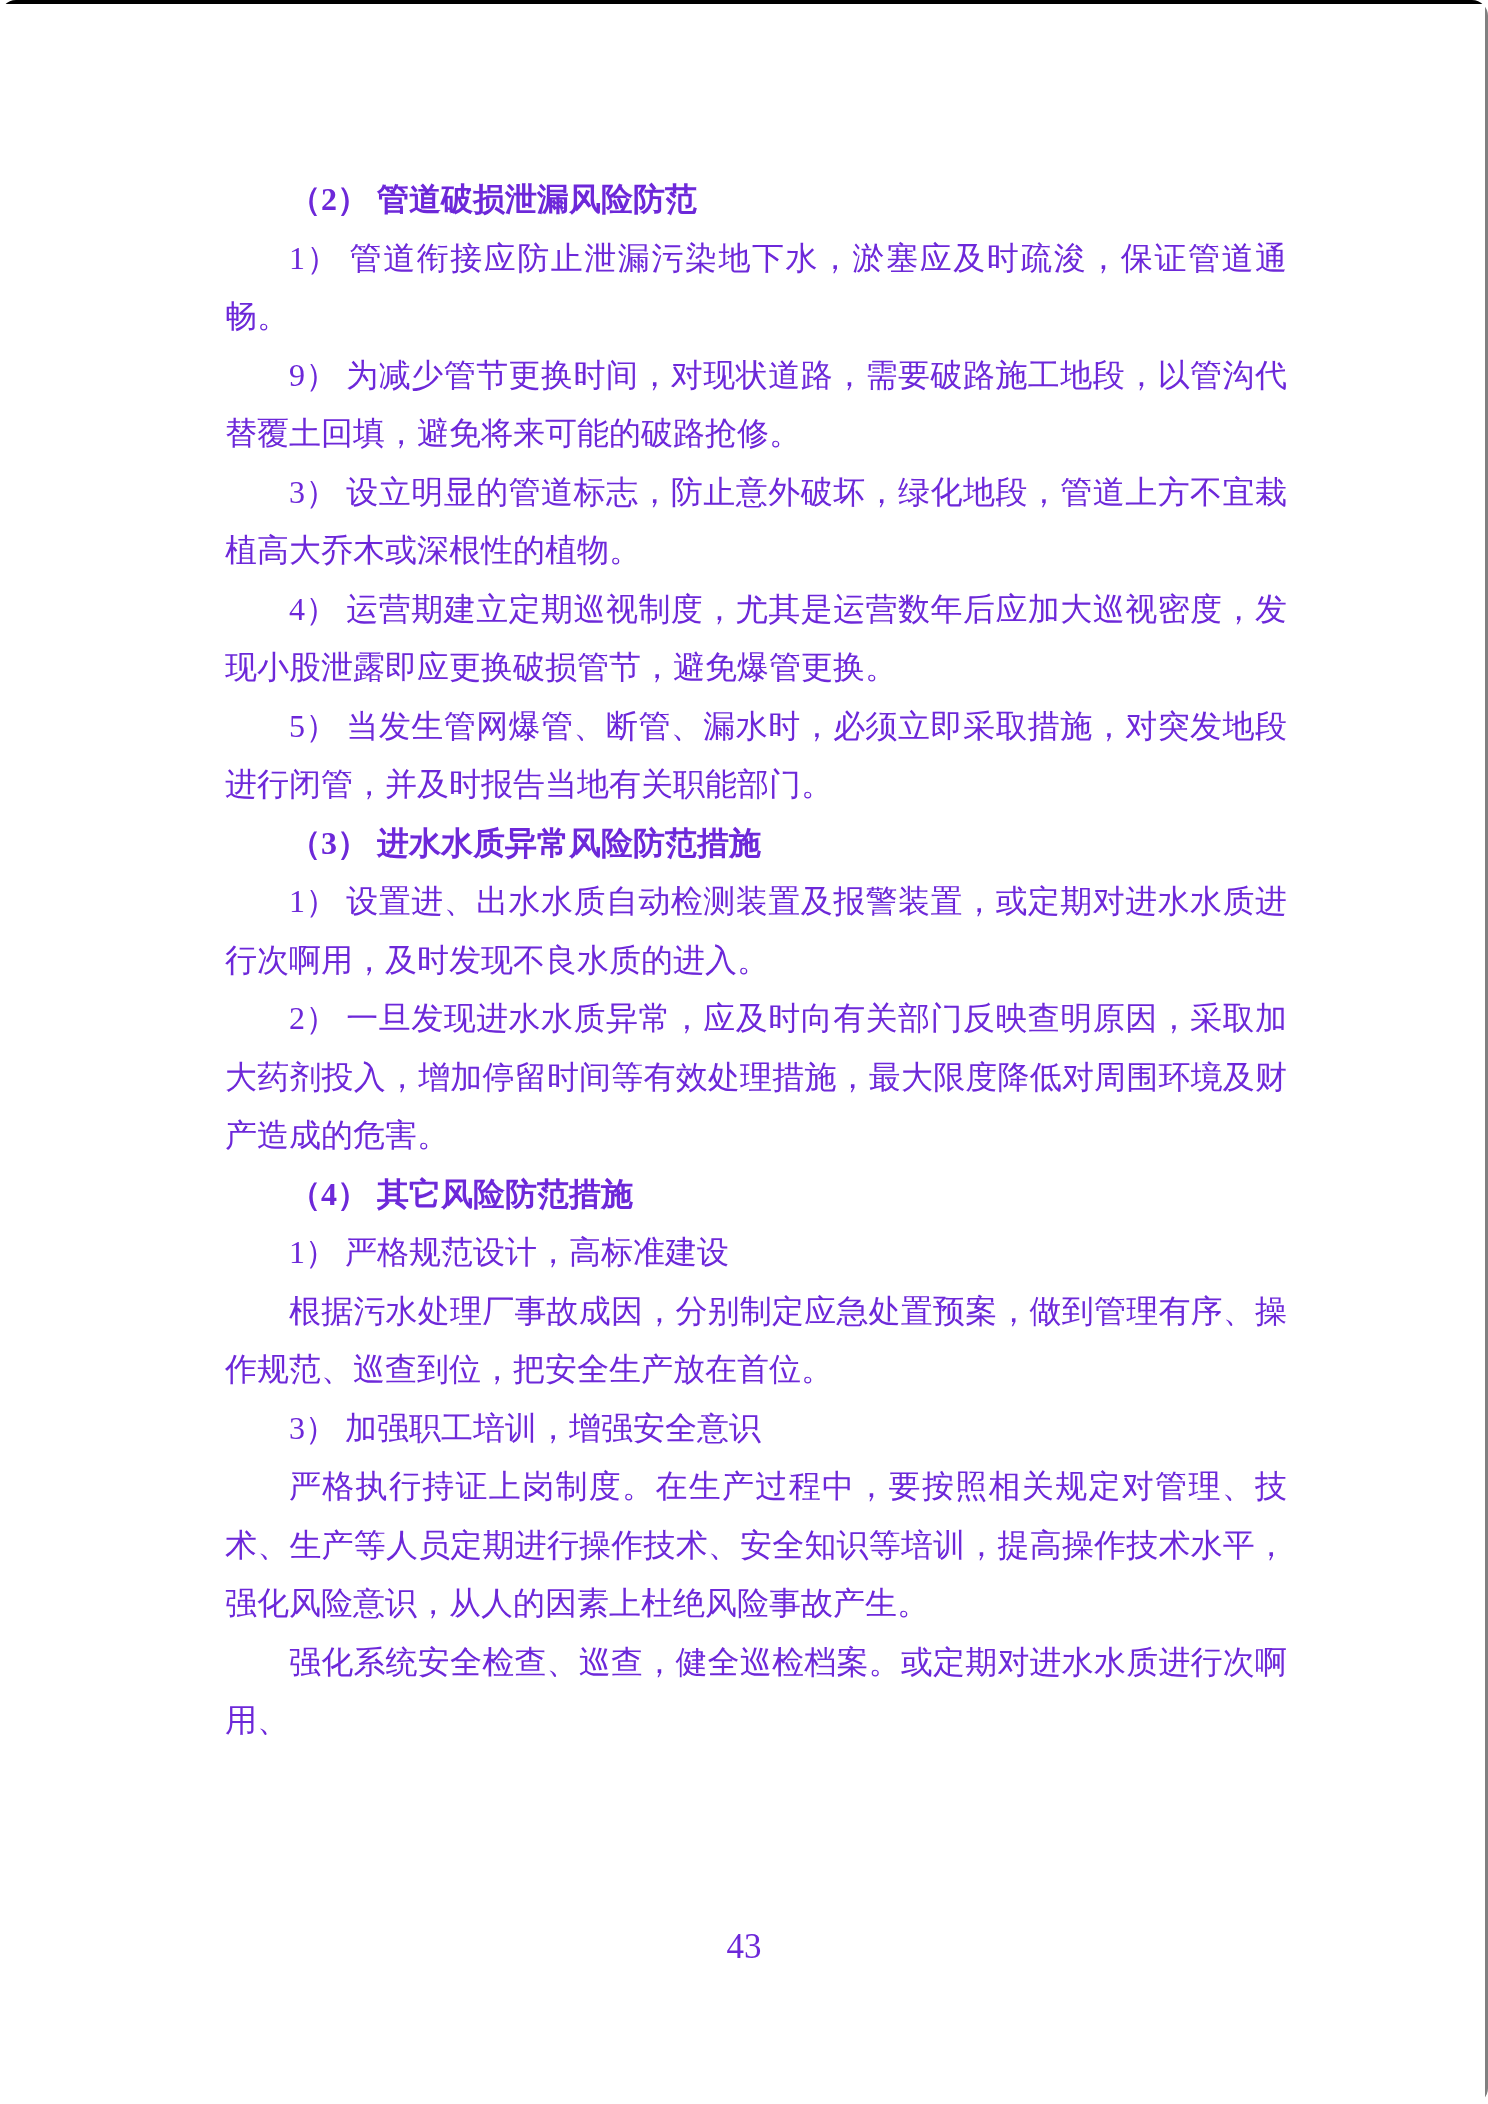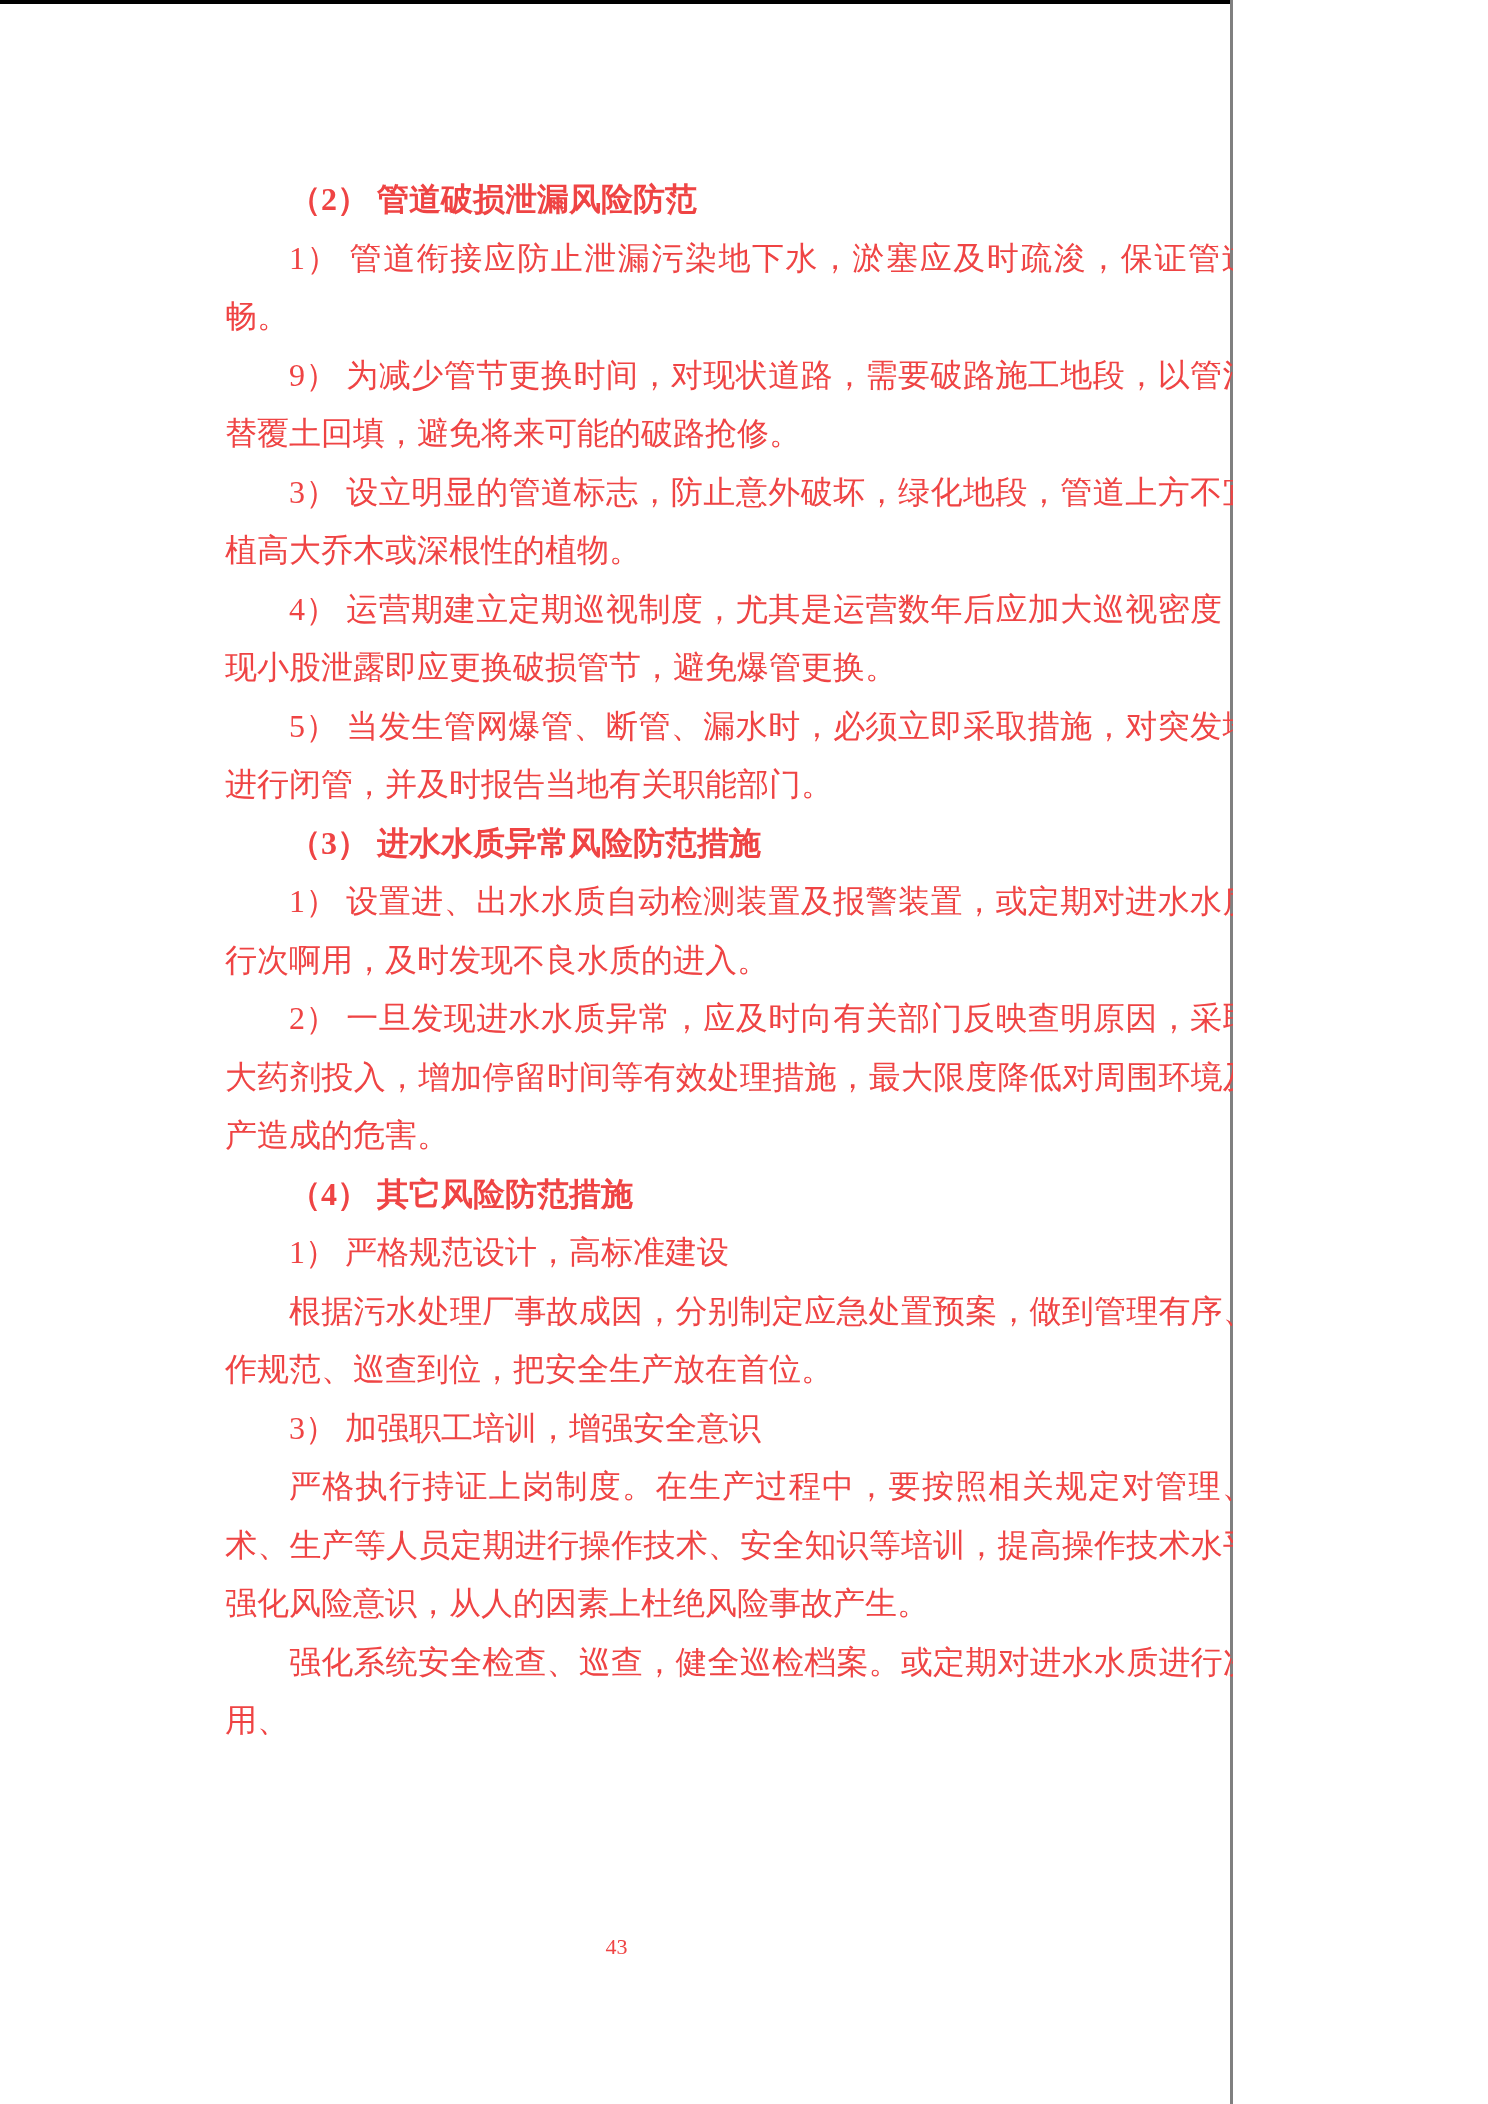--- a/index.html
+++ b/index.html
@@ -2,26 +2,27 @@
 <html><head>
 <meta charset="utf-8">
 <style>
   html, body {
     margin: 0;
     padding: 0;
     background: #ffffff;
   }
   .page {
     position: relative;
-    width: 1233px;
+    width: 1488px;
     height: 2104px;
     background: #ffffff;
     overflow: hidden;
     font-family: "Liberation Serif", "DejaVu Serif", serif;
-    color: #ef4444;
+    color: #6d28d9;
+    border-radius: 16px;
   }
   .top-edge {
     position: absolute;
     top: 0; left: 0;
     width: 100%; height: 4px;
     background: #000000;
   }
   .right-edge {
     position: absolute;
     top: 0; right: 0;
@@ -46,21 +47,21 @@
   .content p.heading {
     font-weight: bold;
     text-align: left;
   }
   .footer {
     position: absolute;
     left: 0;
     top: 1930px;
     width: 100%;
     text-align: center;
-    font-size: 22px;
+    font-size: 35px;
     line-height: 34px;
   }
 </style>
 </head>
 <body>
 
 <div class="page">
   <div class="top-edge"></div>
   <div class="right-edge"></div>
 

